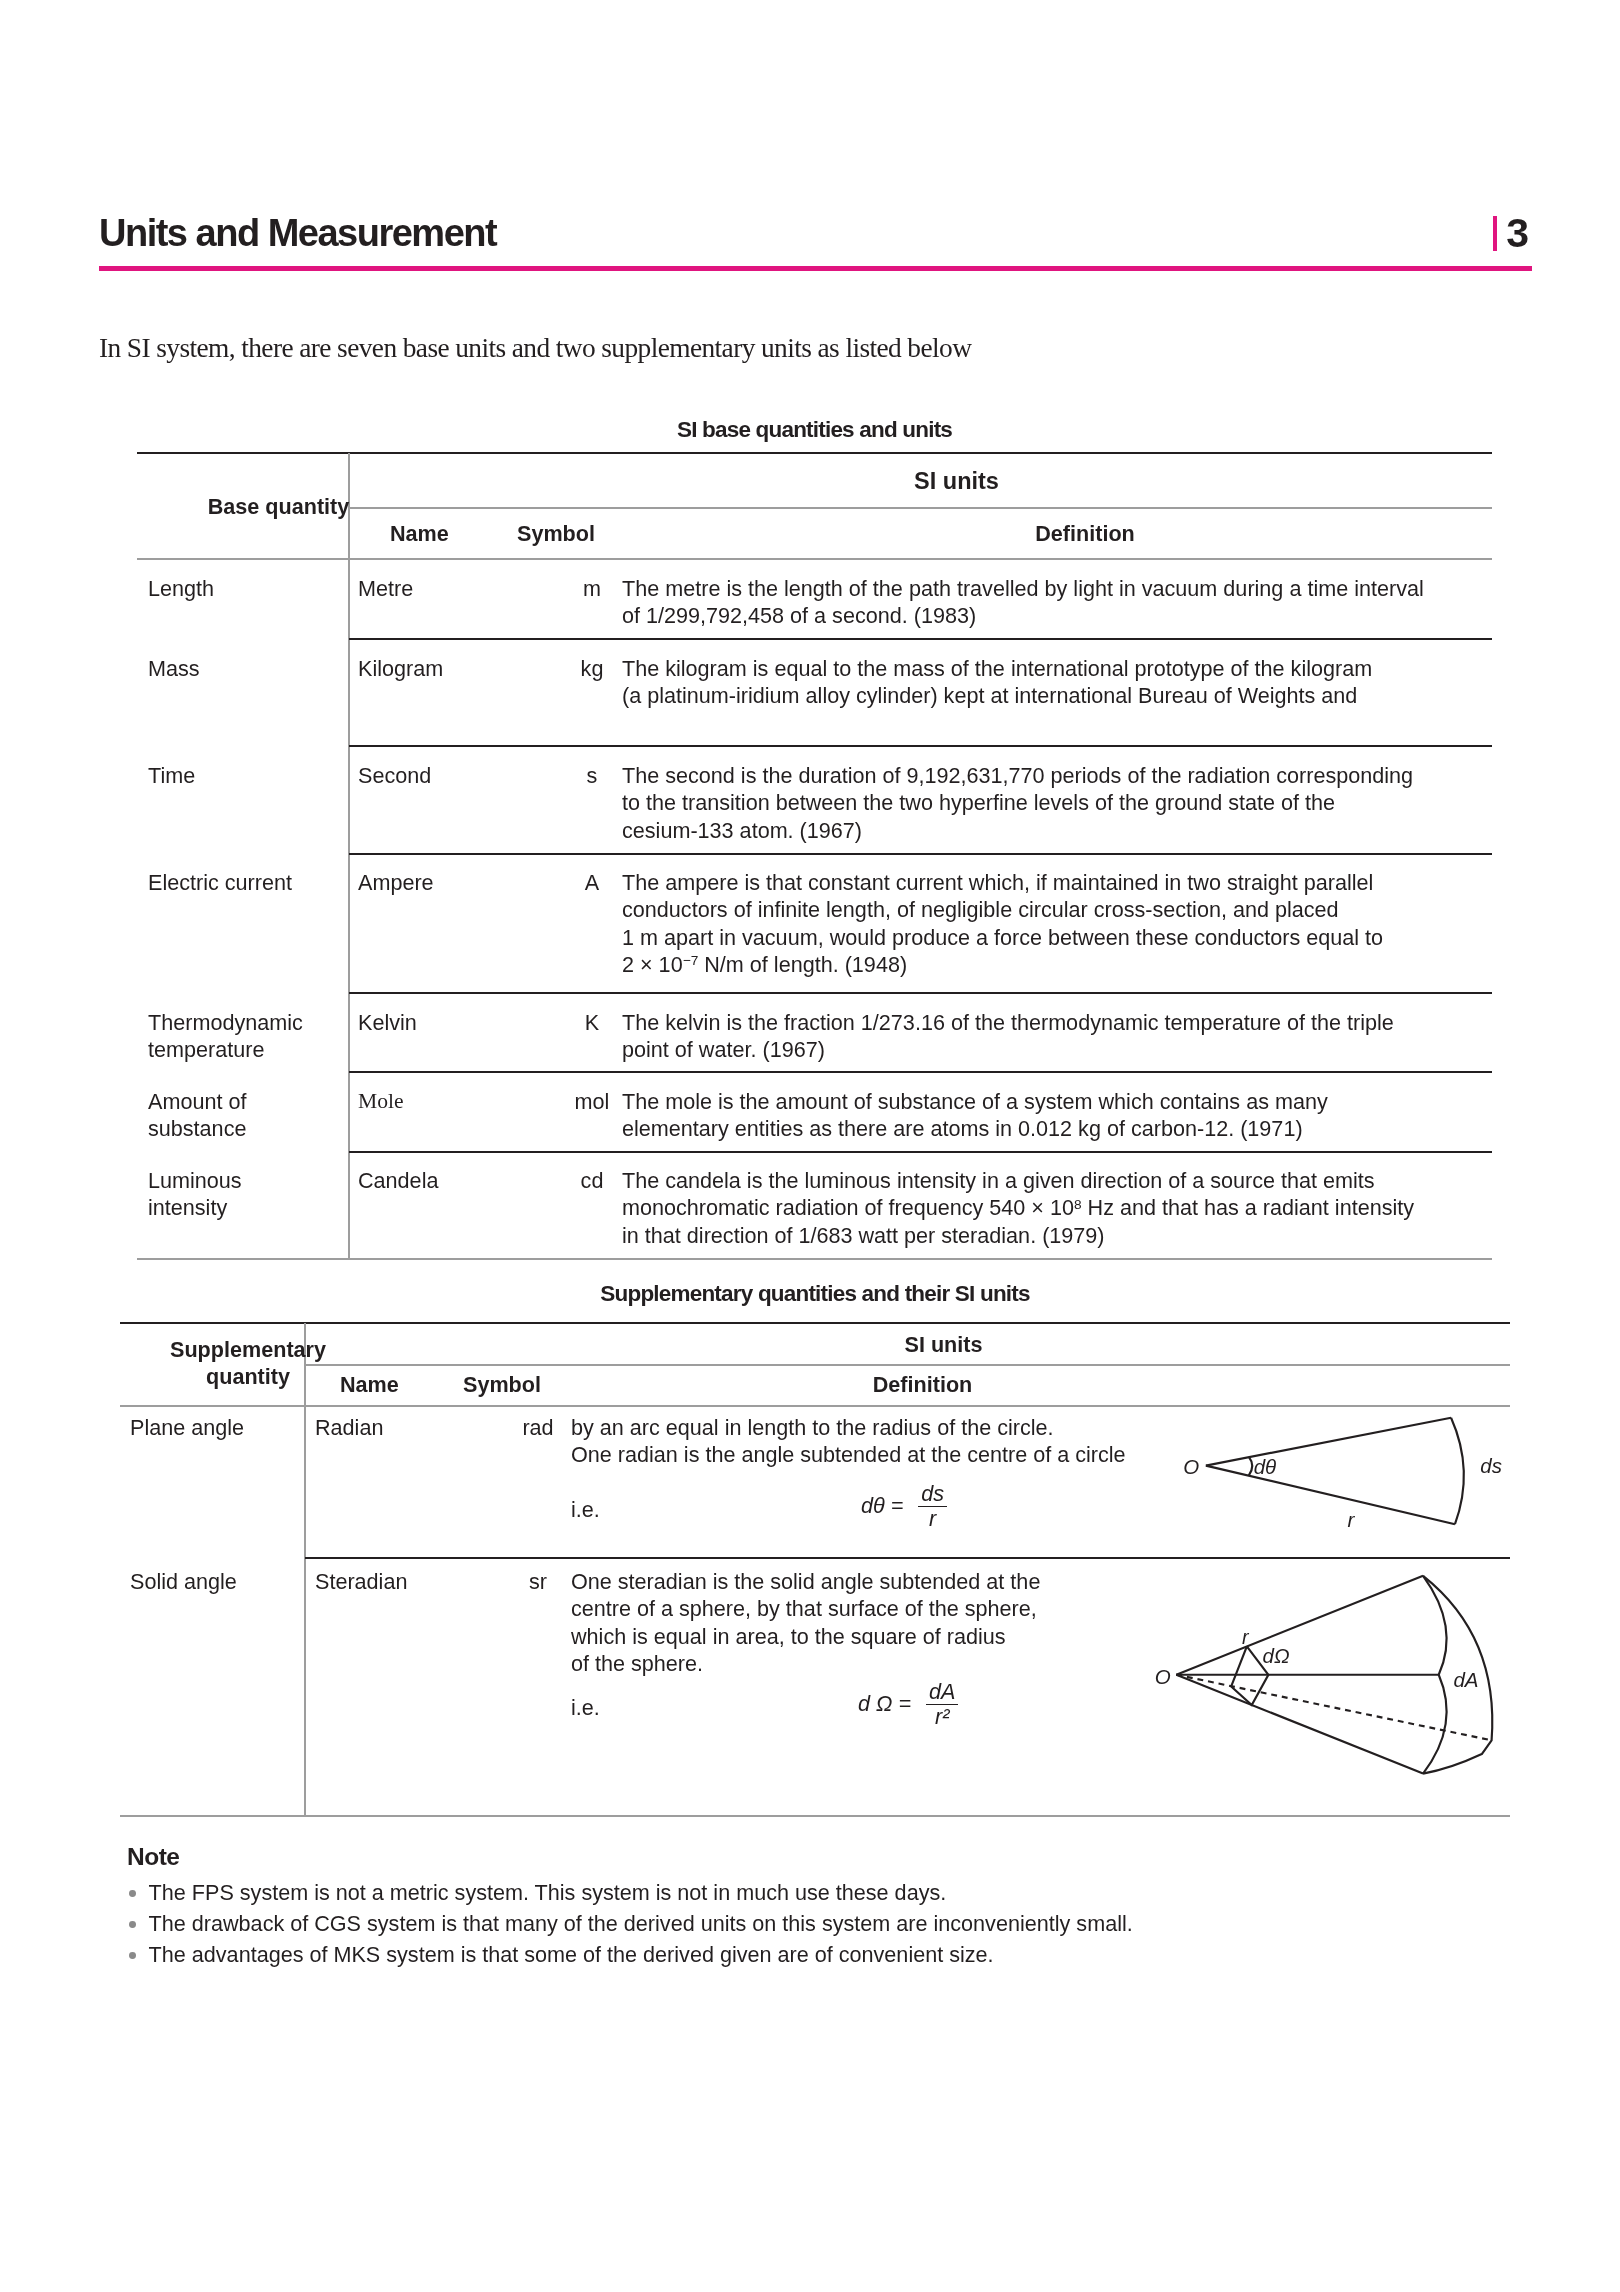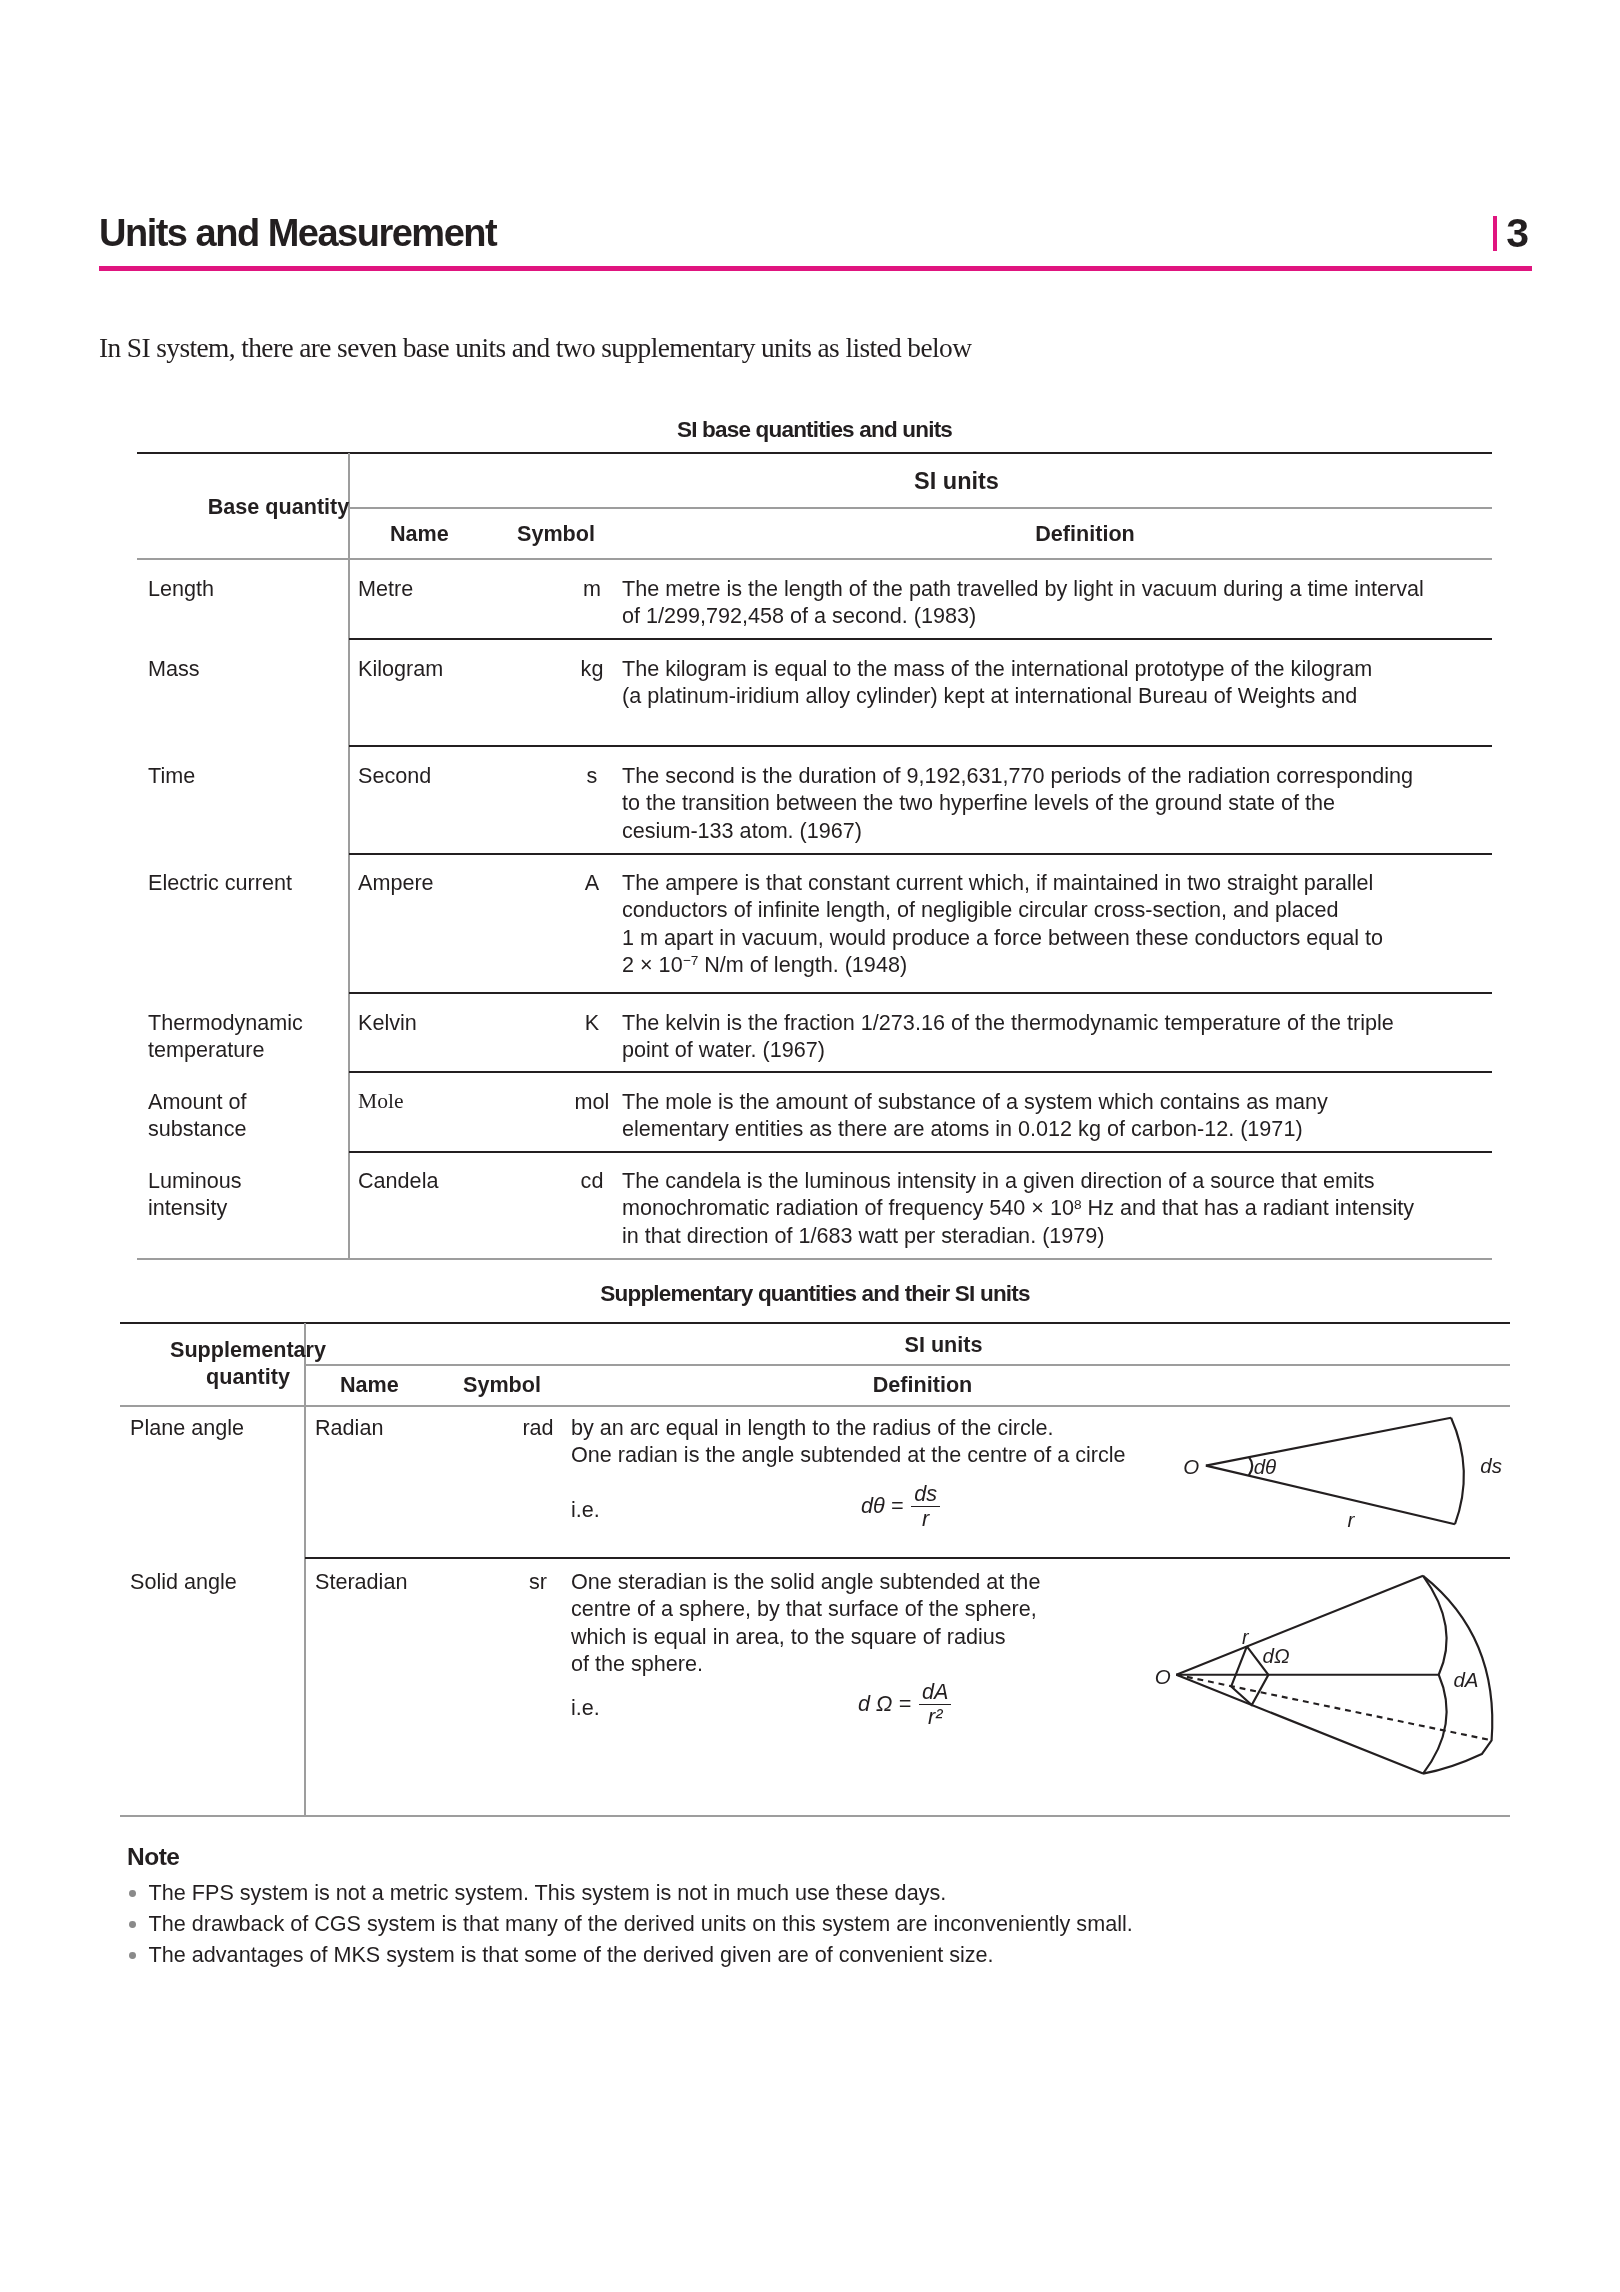--- a/index.html
+++ b/index.html
@@ -18,21 +18,21 @@
   .hline.grey { border-top:2.9px solid #9d9d9d; }
   .hline.thin { border-top:2px solid #231f20; }
   .vline { position:absolute; width:0; border-left:2px solid #9d9d9d; }
   .cell { position:absolute; font-size:21.6px; line-height:27.4px; }
   .hdr { font-weight:bold; font-size:21.6px; }
   .center { text-align:center;margin-left:36px; }
   sup { font-size:13.7px; vertical-align:top; position:relative; top:-3.9px; }
 
   .frac { display:inline-flex; flex-direction:column; align-items:center; vertical-align:middle; font-style:italic; line-height:23.5px; }
   .frac .num { border-bottom:1.5px solid #231f20; padding:0 2.9px; }
-  .eq { font-style:italic; display:flex; align-items:center; gap:8px; font-size:21.6px; }
+  .eq { font-style:italic; display:flex; align-items:center; gap:15px; font-size:21.6px; }
 
   .note-title { left:127px; top:1843px; font-size:24.5px; font-weight:bold; letter-spacing:-0.5px; }
   .note-list { left:127px; top:1877px; font-size:21.6px; line-height:31px; margin:0; padding:0; list-style:none; }
   .note-list li { position:relative; padding-left:21.6px; }
   .note-list li::before { content:""; position:absolute; left:2px; top:12.7px; width:6.9px; height:6.9px; border-radius:50%; background:#8a8a8a; }
 </style>
 </head>
 <body>
 
 <div class="abs chapter-title">Units and Measurement</div>

